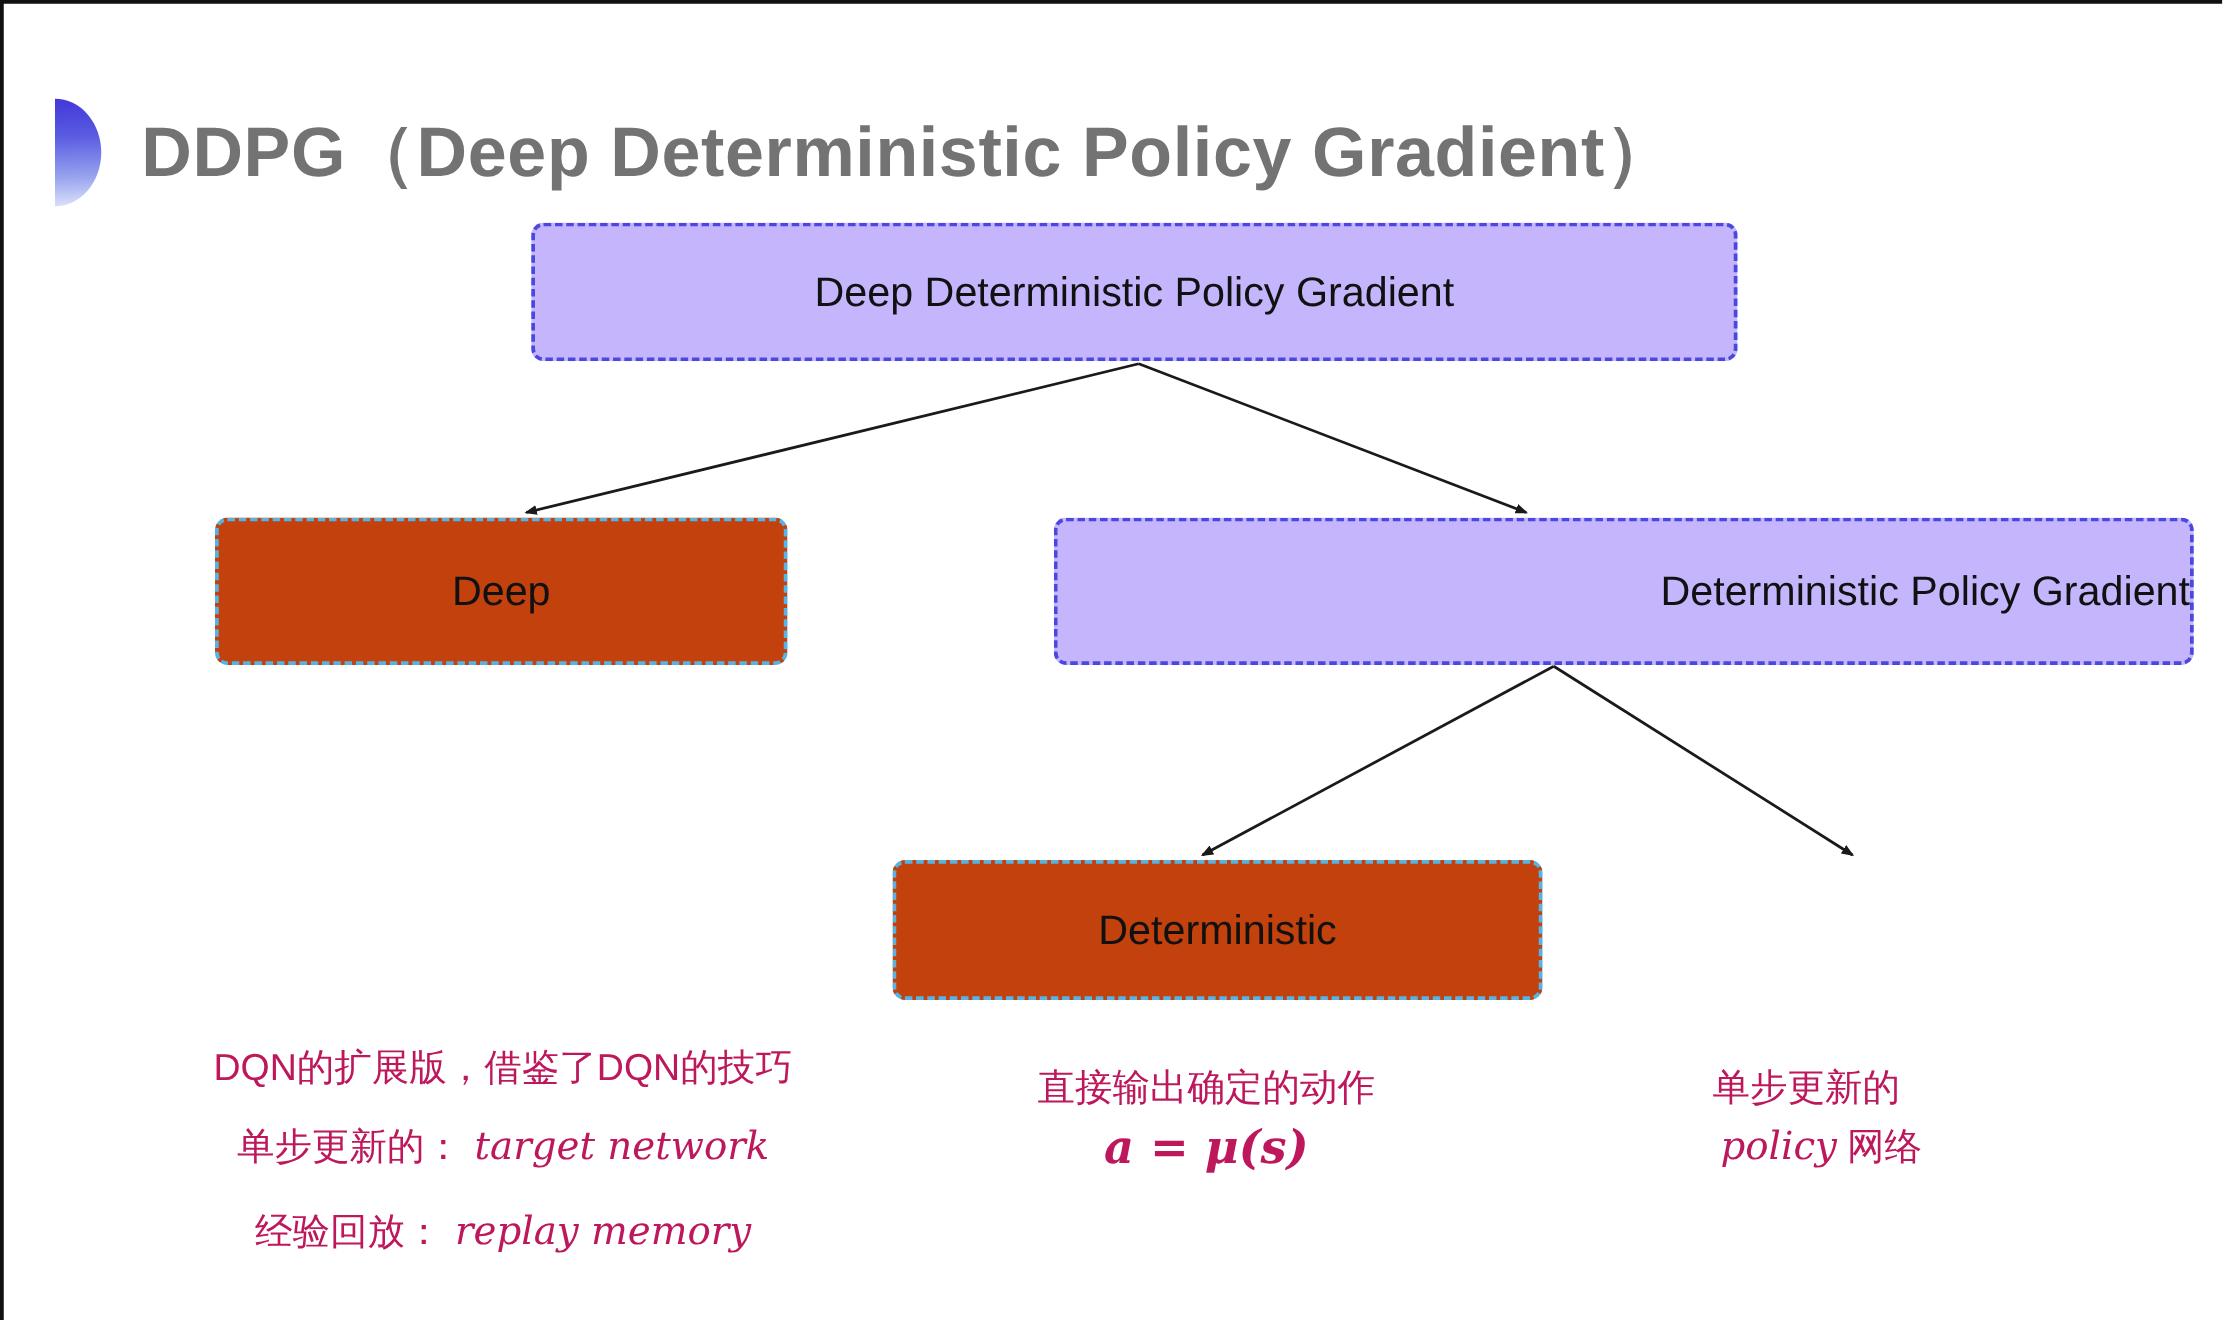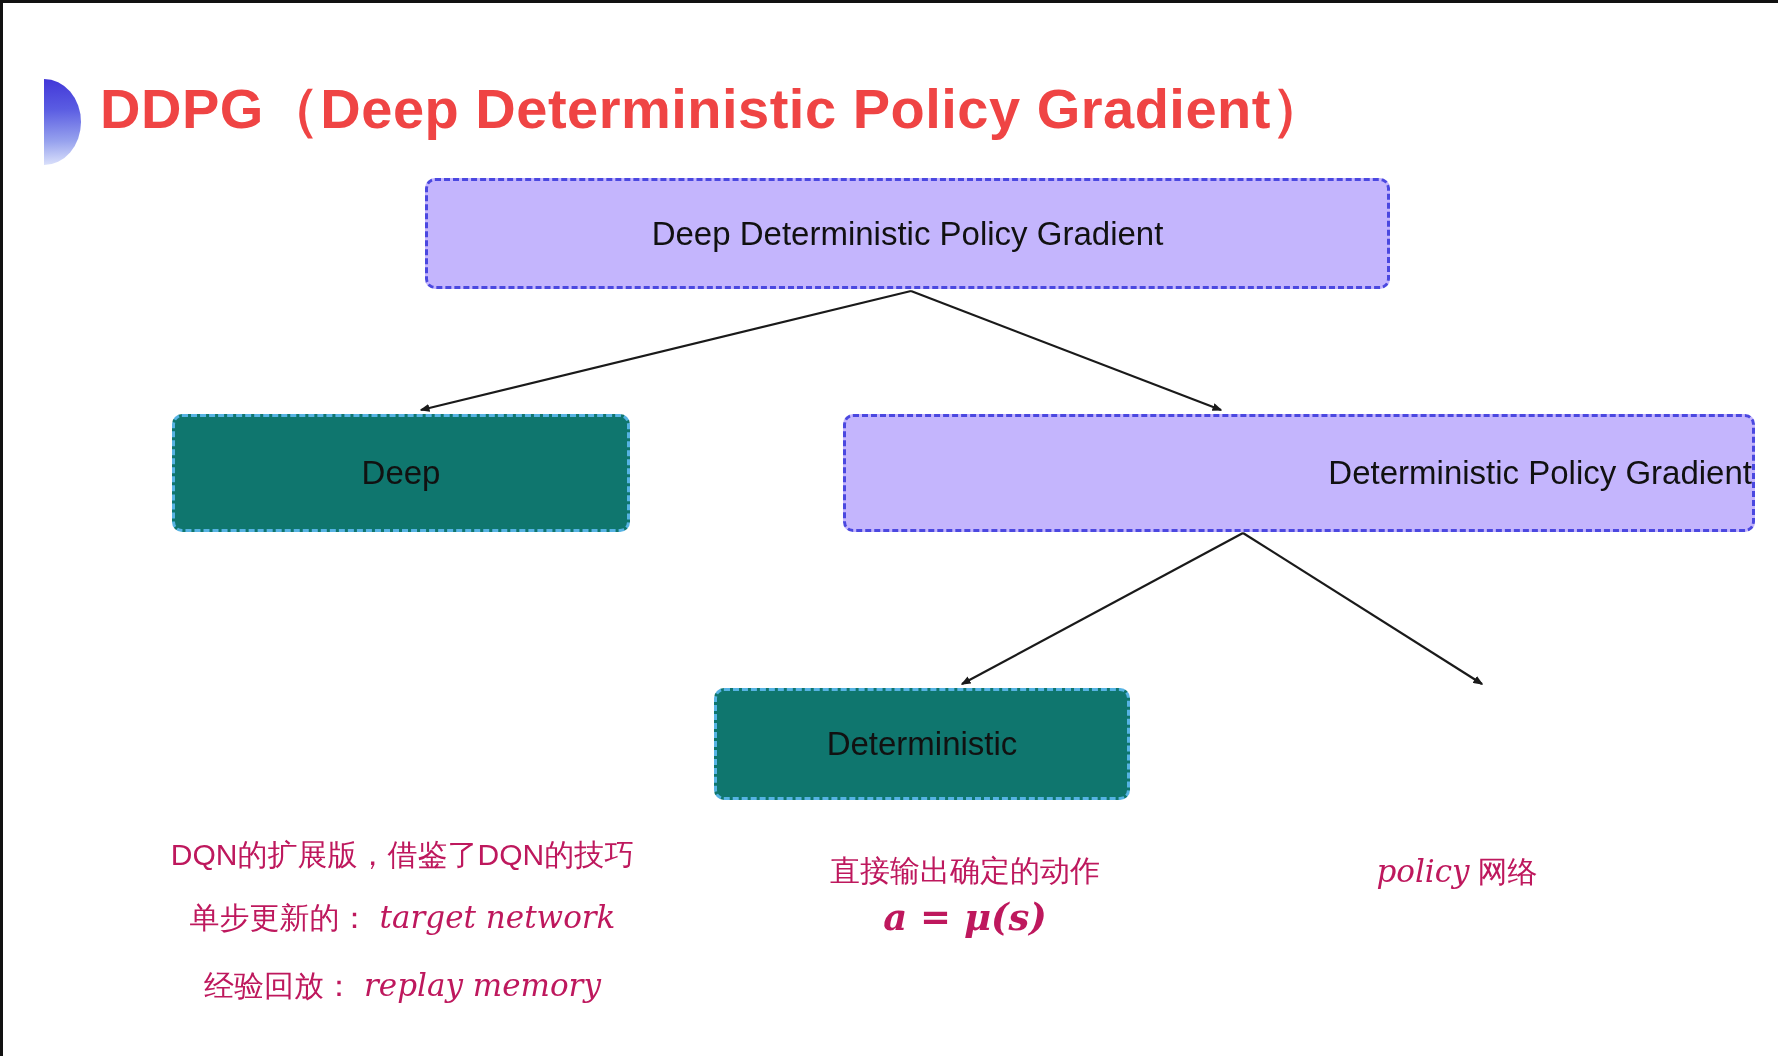--- a/index.html
+++ b/index.html
@@ -14,38 +14,38 @@
   .frame-top{position:absolute;left:0;top:0;width:1778px;height:3px;background:#111;}
   .frame-left{position:absolute;left:0;top:0;width:3px;height:1056px;background:#111;}
 
   
   .bullet{
     position:absolute;left:44px;top:79px;width:37px;height:86px;
     border-radius:0 37px 37px 0 / 0 43px 43px 0;
     background:linear-gradient(178deg,#4237d8 0%,#5a5ce2 35%,#97a2ee 72%,#dde3fb 100%);
   }
   .title{
-    position:absolute;left:100px;top:72px;margin:0;
-    font-size:56px;font-weight:600;color:#ef4444;letter-spacing:.5px;
+    position:absolute;left:100px;top:72px;margin:13px;
+    font-size:56px;font-weight:600;color:#737373;letter-spacing:.5px;
     white-space:nowrap;
   }
 
   
   .node{
     position:absolute;display:flex;align-items:center;justify-content:center;
     border-radius:10px;box-sizing:border-box;
     font-size:33px;font-weight:500;color:#111;
     text-align:center;
   }
   .node.purple{background:#c4b5fd;border:3px dashed #4b48e0;}
-  .node.cyan{background:#0f766e;border:3px dashed #56b3e3;}
+  .node.cyan{background:#c2410c;border:3px dashed #56b3e3;}
   #node-root{left:425px;top:178px;width:965px;height:111px;}
   #node-deep{left:172px;top:414px;width:458px;height:118px;}
   #node-dpg{left:843px;top:414px;width:912px;height:118px;justify-content:flex-end;}
-  #node-det{left:714px;top:688px;width:416px;height:112px;}
+  #node-det{left:714px;top:688px;width:520px;height:112px;}
   #node-pg{left:1262px;top:688px;width:462px;height:112px;}
 
   
   .arrows{position:absolute;left:0;top:0;width:1778px;height:1056px;pointer-events:none;}
 
   
   .note{position:absolute;text-align:center;color:#be185d;}
   .note .cn{font-size:30px;font-weight:500;}
   .note .it{font-family:"DejaVu Serif","Liberation Serif",serif;font-style:italic;font-size:31px;margin-left:24px;}
   #note-deep{left:120px;top:836px;width:565px;}
@@ -103,18 +103,19 @@
       <span class="cn">经验回放：</span><span class="it">replay memory</span>
     </div>
   </div>
 
   <div class="note" id="note-det">
     <div class="line cn">直接输出确定的动作</div>
     <div class="formula">a = μ(s)</div>
   </div>
 
   <div class="note" id="note-pg">
+    <div class="line cn">单步更新的</div>
     <div class="line">
       <span class="it">policy</span><span class="cn">网络</span>
     </div>
   </div>
 
 </div>
 
 </body></html>

